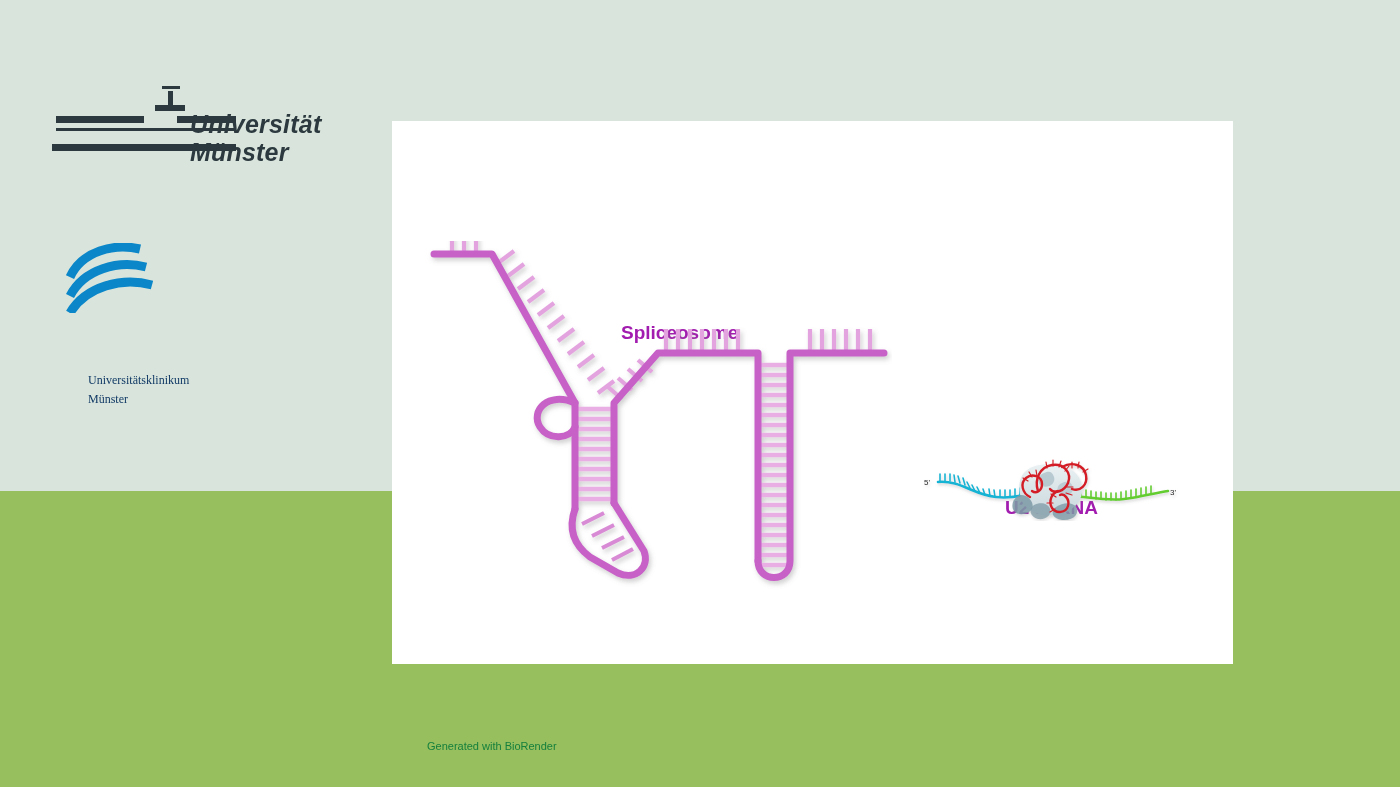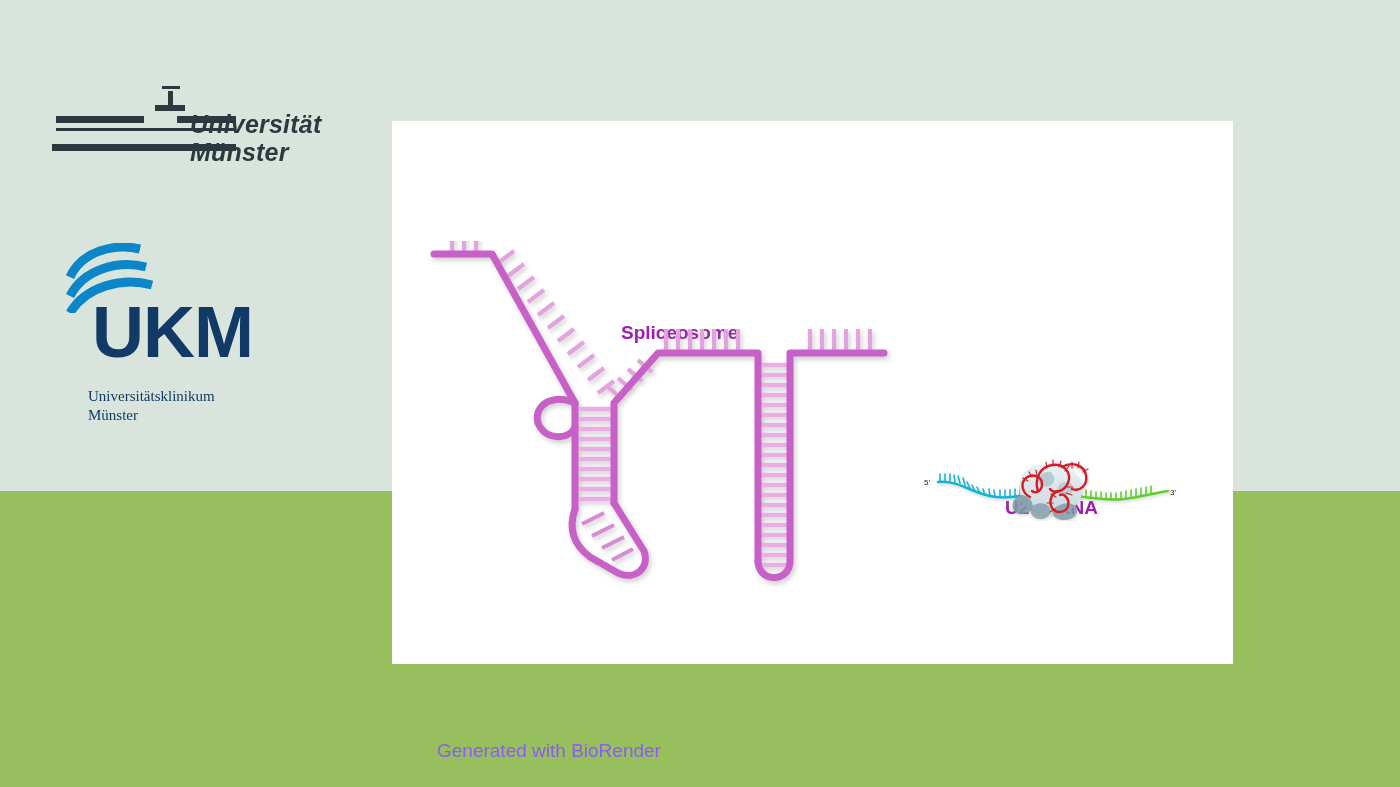--- a/index.html
+++ b/index.html
@@ -90,23 +90,23 @@
     font-size: 72px;
     font-weight: 700;
     letter-spacing: -1px;
     color: #123a66;
     line-height: 72px;
     white-space: pre;
   }
   #ukm-logo .ukm-sub {
     position: absolute;
     left: 22px;
-    top: 144px;
+    top: 128px;
     font-family: "Liberation Serif", serif;
-    font-size: 15px;
+    font-size: 12px;
     line-height: 19px;
     color: #123a66;
     white-space: pre;
   }
 
   
   #figure-panel {
     position: absolute;
     left: 392px;
     top: 121px;
@@ -120,24 +120,24 @@
     font-size: 19px;
     font-weight: 700;
     color: #a21caf;
     white-space: nowrap;
   }
   #spliceosome-title { left: 229px; top: 201px; }
   #u2-snrna-title    { left: 613px; top: 376px; }
 
   #biorender-credit {
     position: absolute;
-    left: 45px;
+    left: 35px;
     top: 619px;
-    font-size: 19px;
-    color: #8b5cf6;
+    font-size: 11px;
+    color: #15803d;
     white-space: nowrap;
   }
 
   #spliceosome-figure {
     position: absolute;
     left: 30px;
     top: 120px;
     width: 470px;
     height: 400px;
   }
@@ -172,21 +172,20 @@
 </div>
 
 <div id="ukm-logo">
   <svg class="swoosh" viewBox="0 0 110 70">
     <g fill="none" stroke="#0b86c8" stroke-linecap="butt">
       <path d="M4 34 C 16 8, 48 0, 74 6" stroke-width="9"></path>
       <path d="M4 53 C 18 26, 52 17, 80 24" stroke-width="9"></path>
       <path d="M4 70 C 20 43, 56 34, 86 42" stroke-width="9"></path>
     </g>
   </svg>
-  <div class="ukm-letters">UKM</div>
   <div class="ukm-sub">Universitätsklinikum
 Münster</div>
 </div>
 
 <div id="figure-panel">
 
   <div class="fig-title" id="spliceosome-title">Spliceosome</div>
 
   <div class="fig-title" id="u2-snrna-title">U2 snRNA</div>
 

